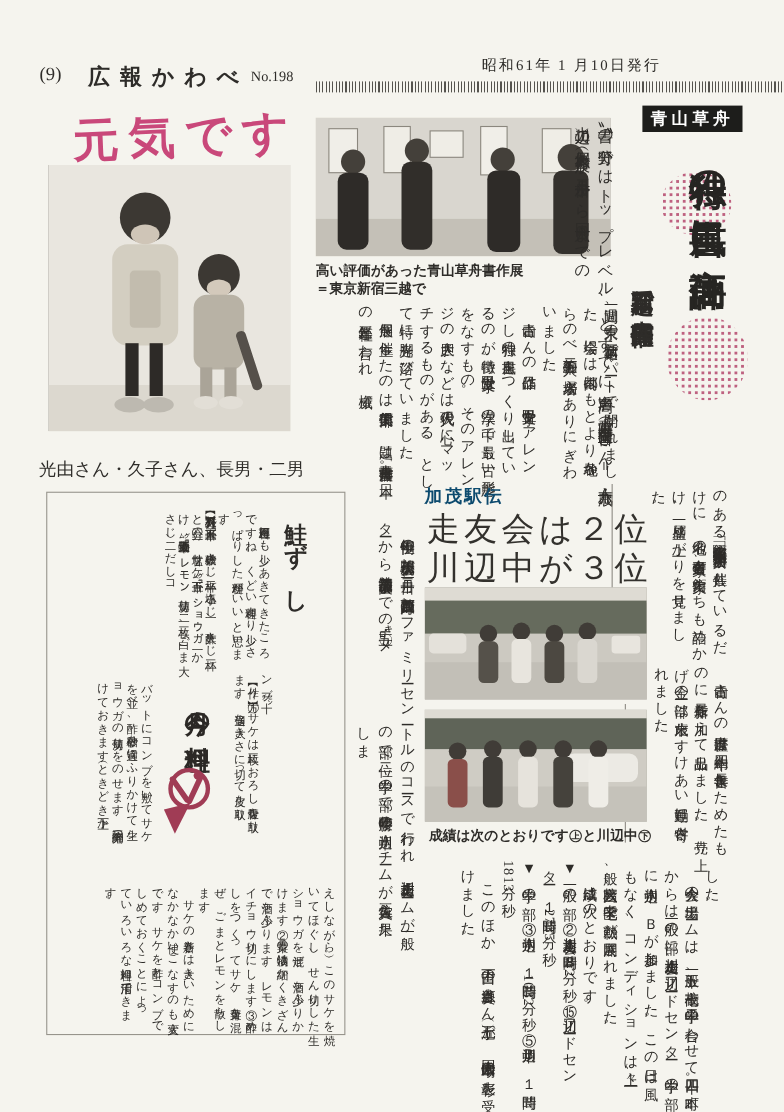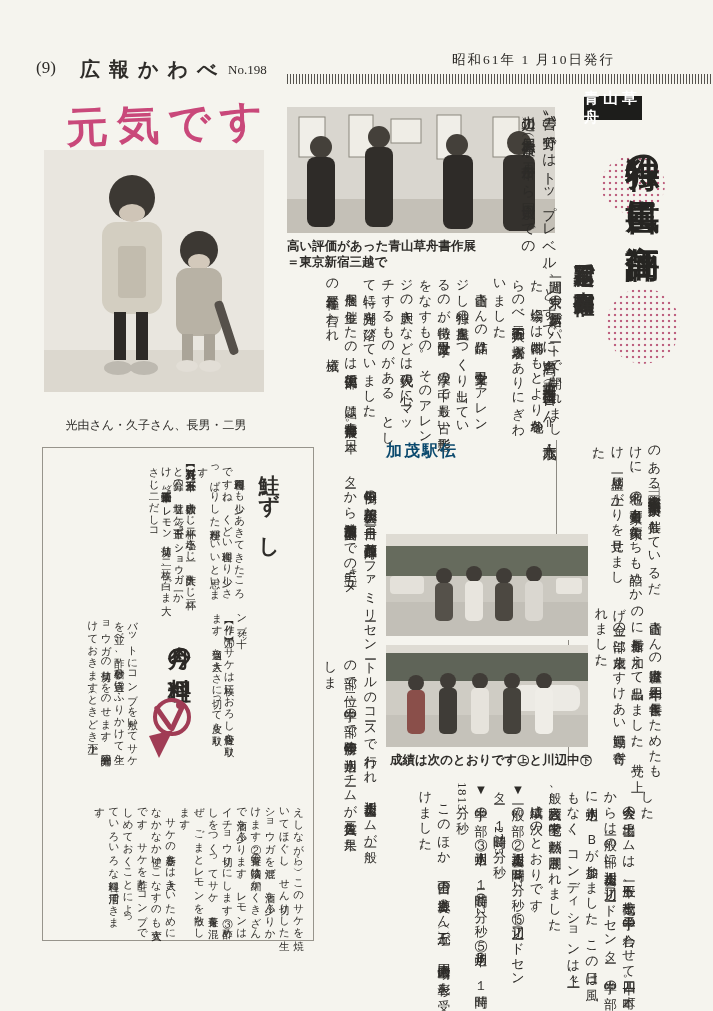--- a/index.html
+++ b/index.html
@@ -23,21 +23,21 @@
   .recipe-box{border:1px solid #97948c;}
 </style>
 </head>
 <body>
 
 <div class="page">
 
   <div class="abs serif" style="left:36px;top:58px;font-size:17px;">(9)</div>
   <div class="abs gothic" style="left:80px;top:56px;font-size:20px;font-weight:bold;letter-spacing:9px;font-family:Liberation Mono, monospace;">広報かわべ</div>
   <div class="abs serif" style="left:228px;top:62px;font-size:13px;">No.198</div>
-  <div class="abs serif" style="left:452px;top:51px;font-size:13.5px;letter-spacing:2px;">昭和61年 1 月10日発行</div>
+  <div class="abs serif" style="left:438px;top:51px;font-size:13.5px;letter-spacing:2px;">昭和61年 1 月10日発行</div>
   <div class="abs hatch" style="left:287px;top:74px;width:424px;height:10px;"></div>
 
   <div class="abs gothic" style="left:66px;top:96px;font-size:42px;font-weight:bold;letter-spacing:9px;color:#c9487a;transform:rotate(-2.5deg);">元気です</div>
 
   <div class="abs photo" style="left:44px;top:150px;width:220px;height:242px;">
     <svg width="220" height="242" viewBox="0 0 220 242">
       <rect width="220" height="242" fill="#e9e6df"></rect>
       <rect y="200" width="220" height="42" fill="#dcd8cf"></rect>
 
       <circle cx="88" cy="48" r="23" fill="#3c3833"></circle>
@@ -52,21 +52,21 @@
       <circle cx="155" cy="100" r="19" fill="#3c3833"></circle>
       <ellipse cx="155" cy="112" rx="11" ry="8" fill="#d3c9bb"></ellipse>
       <rect x="132" y="118" width="46" height="68" rx="12" fill="#b8b2a5"></rect>
       <rect x="138" y="184" width="11" height="28" fill="#aaa498"></rect>
       <rect x="160" y="184" width="11" height="28" fill="#aaa498"></rect>
       <ellipse cx="143" cy="216" rx="11" ry="6" fill="#e2ded6"></ellipse>
       <ellipse cx="166" cy="216" rx="11" ry="6" fill="#e2ded6"></ellipse>
       <rect x="178" y="150" width="9" height="56" rx="4" transform="rotate(-18 182 178)" fill="#55504a"></rect>
     </svg>
   </div>
-  <div class="abs serif" style="left:22px;top:417px;width:268px;text-align:center;font-size:12px;">光由さん・久子さん、長男・二男</div>
+  <div class="abs serif" style="left:22px;top:417px;width:268px;text-align:center;font-size:16px;">光由さん・久子さん、長男・二男</div>
 
   <div class="abs photo" style="left:287px;top:107px;width:268px;height:126px;">
     <svg width="268" height="126" viewBox="0 0 268 126">
       <rect width="268" height="126" fill="#d9d6cf"></rect>
       <rect y="92" width="268" height="34" fill="#c4c0b7"></rect>
       <rect x="12" y="10" width="26" height="40" fill="#f0eee8" stroke="#8b877e"></rect>
       <rect x="62" y="8" width="24" height="42" fill="#efede6" stroke="#8b877e"></rect>
       <rect x="104" y="12" width="30" height="24" fill="#efede6" stroke="#8b877e"></rect>
       <rect x="150" y="8" width="24" height="44" fill="#f0eee8" stroke="#8b877e"></rect>
       <rect x="206" y="10" width="26" height="40" fill="#efede6" stroke="#8b877e"></rect>
@@ -76,39 +76,41 @@
         <rect x="78" y="40" width="28" height="80" rx="8" fill="#312e2a"></rect>
       <circle cx="170" cy="38" r="11" fill="#44403a"></circle>
         <rect x="156" y="48" width="30" height="74" rx="8" fill="#2e2b28"></rect>
       <circle cx="232" cy="36" r="12" fill="#44403a"></circle>
         <rect x="216" y="48" width="32" height="76" rx="8" fill="#34312d"></rect>
     </svg>
   </div>
   <div class="abs gothic caption-b prelines" style="left:287px;top:238px;width:268px;">高い評価があった青山草舟書作展
 ＝東京新宿三越で</div>
 
-  <div class="abs tag-black gothic" style="left:584px;top:96px;width:58px;height:24px;font-size:15px;font-weight:bold;letter-spacing:4px;">青山草舟</div>
+  <div class="abs tag-black gothic" style="left:584px;top:96px;width:91px;height:24px;font-size:15px;font-weight:bold;letter-spacing:4px;">青山草舟</div>
 
   <div class="abs flower" style="left:601px;top:156px;width:64px;height:58px;"></div>
   <div class="abs flower" style="left:606px;top:288px;width:74px;height:76px;"></div>
 
   <div class="abs v gothic" style="left:600px;top:128px;width:66px;height:322px;font-size:34px;font-weight:bold;letter-spacing:2px;color:#262522;z-index:2;">独特の書風に高評価</div>
   <div class="abs v serif" style="left:562px;top:246px;width:36px;height:215px;font-size:21px;font-weight:600;letter-spacing:1px;">新宿三越で書作展開催</div>
 
   <div class="abs v serif body14" style="left:468px;top:104px;width:92px;height:334px;">〝書〟の分野ではトップレベル、とすでに名声高い青山草舟（本名青山正吾さん＝六十九歳・上川辺）の個展（書作展）が十二月十日から同十六日までの</div>
   <div class="abs v serif body13 prelines" style="left:286px;top:270px;width:278px;height:170px;">一週間、東京の新宿三越デパートで開かれました。会場には都内はもとより各地からのべ約二千五百人の入場者がありにぎわいました。
 　青山さんの作品は、甲骨文字をアレンジし独特の書風をつくり出しているのが特徴。甲骨文字は、漢字の中で最も古い形態をなすもの。そのアレンジの大胆さなどは現代人の心にマッチするものがある、として特に脚光を浴びていました。
 　個展を主催したのは美術倶楽部で、題は「青山草舟書作展」。日本の年鑑三社と言われ、権威</div>
 
   <div class="abs rule-v" style="left:556px;top:440px;height:150px;"></div>
   <div class="abs v serif body13" style="left:566px;top:437px;width:97px;height:160px;">のある「美術家名鑑」「美術年鑑」「美術名典」が共催しているだけに、名地の有名書道家、美術家たちも詰めかけ、一層盛り上がりを見せました。</div>
   <div class="abs rule-v" style="left:568px;top:640px;height:126px;"></div>
   <div class="abs v serif body13" style="left:578px;top:598px;width:86px;height:174px;line-height:18px;">　青山さんの書道歴は約四十年、長年書きためたものに最新作を加えて出品しました。売り上げ金の一部は歳末たすけあい運動に寄付されました。</div>
 
   <div class="abs gothic" style="left:386px;top:441px;font-size:16px;font-weight:bold;color:#0c4a6e;letter-spacing:2px;">加茂駅伝</div>
+  <div class="abs gothic prelines" style="left:388px;top:464px;font-size:30px;font-weight:500;line-height:35px;letter-spacing:4px;color:#33312d;">走友会は２位
+川辺中が３位</div>
 
   <div class="abs photo" style="left:386px;top:534px;width:202px;height:102px;">
     <svg width="202" height="102" viewBox="0 0 202 102">
       <rect width="202" height="102" fill="#ccc9c1"></rect>
       <rect width="202" height="14" fill="#dedbd3"></rect>
       <rect y="12" width="202" height="30" fill="#666b5d"></rect>
       <rect y="68" width="202" height="34" fill="#c2bfb7"></rect>
       <rect x="4" y="42" width="34" height="18" rx="4" fill="#e4e1da"></rect>
       <circle cx="58" cy="42" r="8" fill="#403c37"></circle>
         <rect x="49" y="49" width="18" height="38" rx="5" fill="#55514a"></rect>

